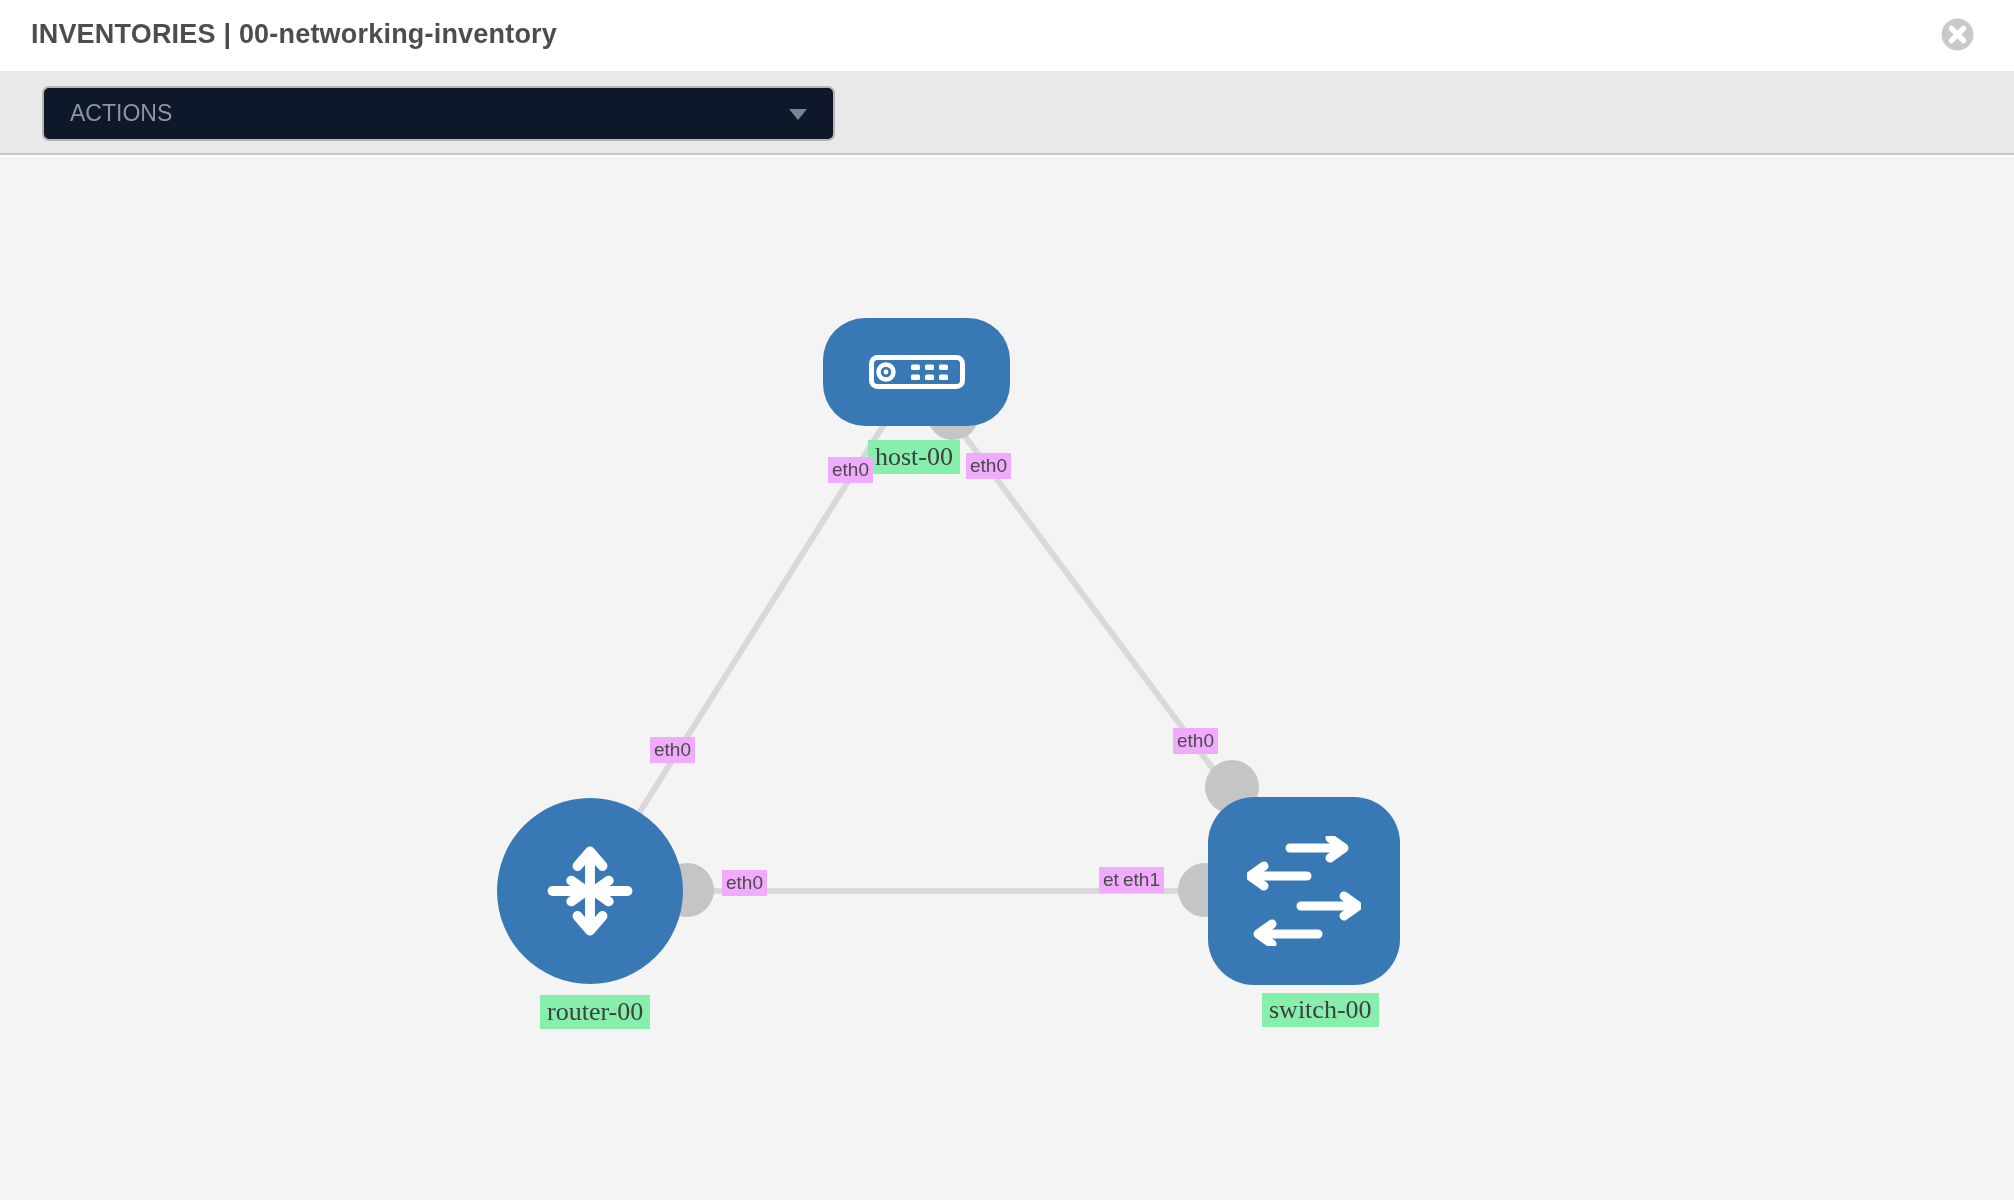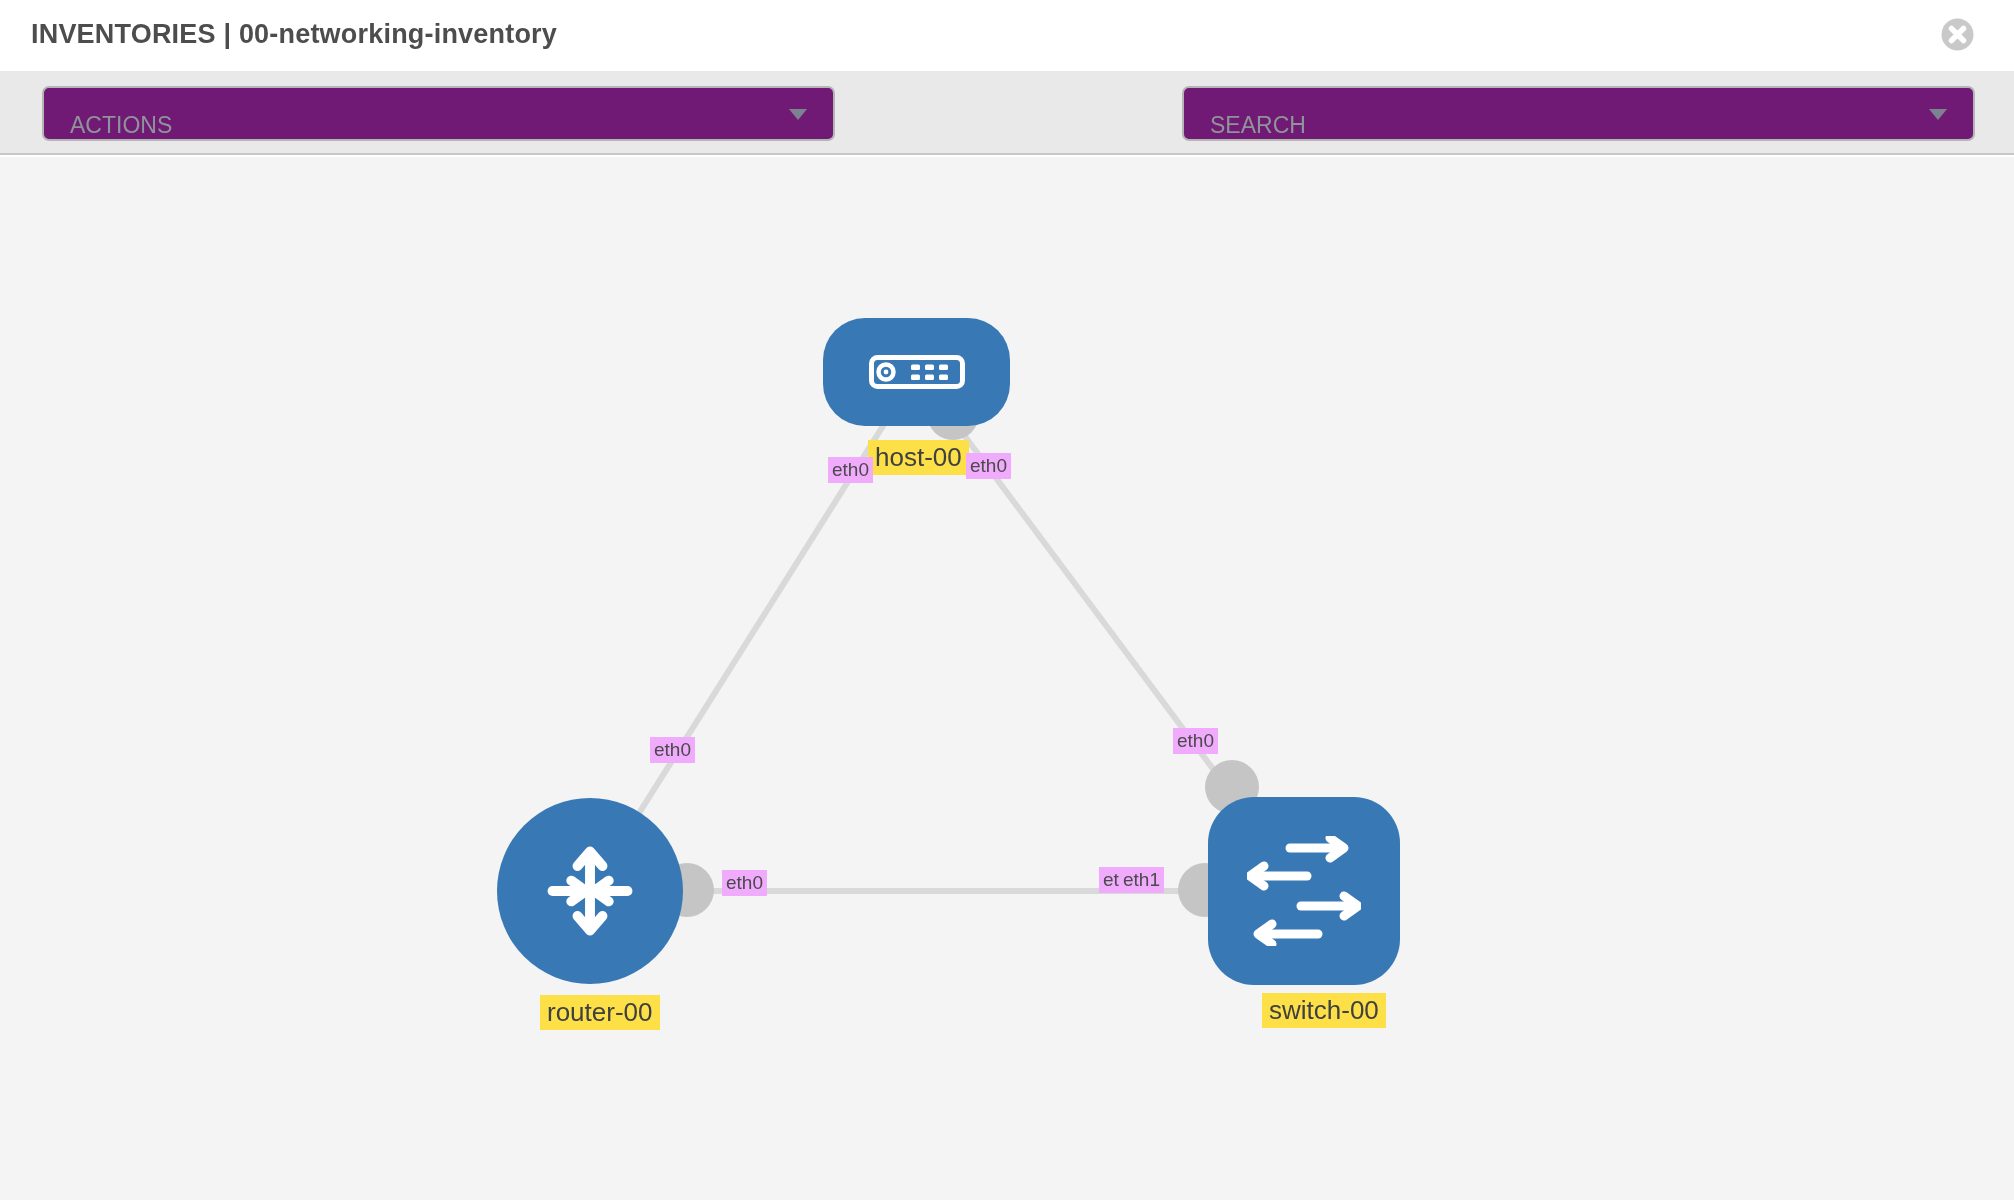--- a/index.html
+++ b/index.html
@@ -8,38 +8,38 @@
 
   .stage { position:absolute; left:0; top:0; width:2014px; height:1200px; overflow:hidden; background:#fff; }
 
   
   .header { position:absolute; left:0; top:0; width:2014px; height:55px; background:#ffffff; }
   .page-title { position:absolute; left:31px; top:19px; font-size:27px; font-weight:bold; color:#4d4d4d; letter-spacing:.2px; }
   .close-btn { position:absolute; right:40px; top:18px; width:33px; height:33px; border:none; background:transparent; cursor:pointer; }
 
   
   .toolbar { position:absolute; left:0; top:71px; width:2014px; height:84px; background:#e9e9e9; border-bottom:2px solid #c7c7c7; }
-  .select-box { position:absolute; top:15px; height:55px; background:#701a75; border:2px solid #b5b5b5; border-radius:7px; display:flex; align-items:flex-end; padding:0 26px; font-size:23px; color:#8e949a; cursor:pointer; }
+  .select-box { position:absolute; top:15px; height:55px; background:#0f172a; border:2px solid #b5b5b5; border-radius:7px; display:flex; align-items:center; padding:0 26px; font-size:23px; color:#8e949a; cursor:pointer; }
   .actions-box { left:42px; width:793px; }
   .search-box { left:1182px; width:793px; }
   .caret { position:absolute; right:26px; top:50%; margin-top:-5px; width:0; height:0; border-left:9px solid transparent; border-right:9px solid transparent; border-top:11px solid #7b848e; }
   .tool-btn { position:absolute; top:93px; width:44px; height:44px; background:transparent; border:none; display:flex; align-items:center; justify-content:center; cursor:pointer; }
   .wrench-btn { left:1043px; }
   .key-btn { left:1108px; }
 
   
   .canvas { position:absolute; left:0; top:157px; width:2014px; height:1043px; background:#f4f4f5; }
   .links-svg { position:absolute; left:0; top:0; width:2014px; height:1043px; }
 
   .node { position:absolute; background:#3879b5; display:flex; align-items:center; justify-content:center; cursor:pointer; }
   .node-host   { left:823px;  top:161px; width:187px; height:108px; border-radius:42px; }
   .node-router { left:497px;  top:641px; width:186px; height:186px; border-radius:50%; }
   .node-switch { left:1208px; top:640px; width:192px; height:188px; border-radius:46px; }
 
-  .node-label { position:absolute; background:#fde047; color:#404040; font-size:26px; padding:2px 7px; white-space:nowrap; }
+  .node-label { position:absolute; background:#86efac; color:#404040; font-size:26px; padding:2px 7px; white-space:nowrap;font-family:Liberation Serif, serif; }
   .lbl-host   { left:868px;  top:283px; }
   .lbl-router { left:540px;  top:838px; }
   .lbl-switch { left:1242px; top:836px;margin-left:20px; }
 
   .iface-label { position:absolute; background:#f0abfc; color:#4a4a4a; font-size:19px; padding:2px 4px; line-height:1.15; white-space:nowrap; }
   .if-1 { left:828px;  top:300px; }
   .if-2 { left:966px;  top:296px; }
   .if-3 { left:650px;  top:580px; }
   .if-4 { left:1173px; top:571px; }
   .if-5 { left:722px;  top:713px; }
@@ -74,24 +74,20 @@
     </button>
 
     <button class="tool-btn key-btn">
       <svg width="36" height="36" viewBox="0 0 512 512">
         <g transform="scale(-1,1) translate(-512,0)">
           <path fill="#6f7b87" d="M512 176.001C512 273.203 433.202 352 336 352c-11.22 0-22.19-1.062-32.827-3.069l-24.012 27.014A23.999 23.999 0 0 1 261.223 384H224v40c0 13.255-10.745 24-24 24h-40v40c0 13.255-10.745 24-24 24H24c-13.255 0-24-10.745-24-24v-78.059c0-6.365 2.529-12.47 7.029-16.971l161.802-161.802C163.108 215.814 160 196.271 160 176 160 78.798 238.797.001 335.999 0 433.488-.001 512 78.511 512 176.001zM336 128c0 26.51 21.49 48 48 48s48-21.49 48-48-21.49-48-48-48-48 21.49-48 48z"></path>
         </g>
       </svg>
     </button>
 
-    <div class="select-box search-box">
-      <span>SEARCH</span>
-      <span class="caret"></span>
-    </div>
   </div>
 
   <div class="canvas">
 
     <svg class="links-svg" viewBox="0 157 2014 1043">
 
       <line x1="590" y1="891" x2="917" y2="372" stroke="#d9d9d9" stroke-width="6"></line>
       <line x1="917" y1="372" x2="1304" y2="891" stroke="#d9d9d9" stroke-width="6"></line>
       <line x1="590" y1="891" x2="1304" y2="891" stroke="#d9d9d9" stroke-width="6"></line>
 

